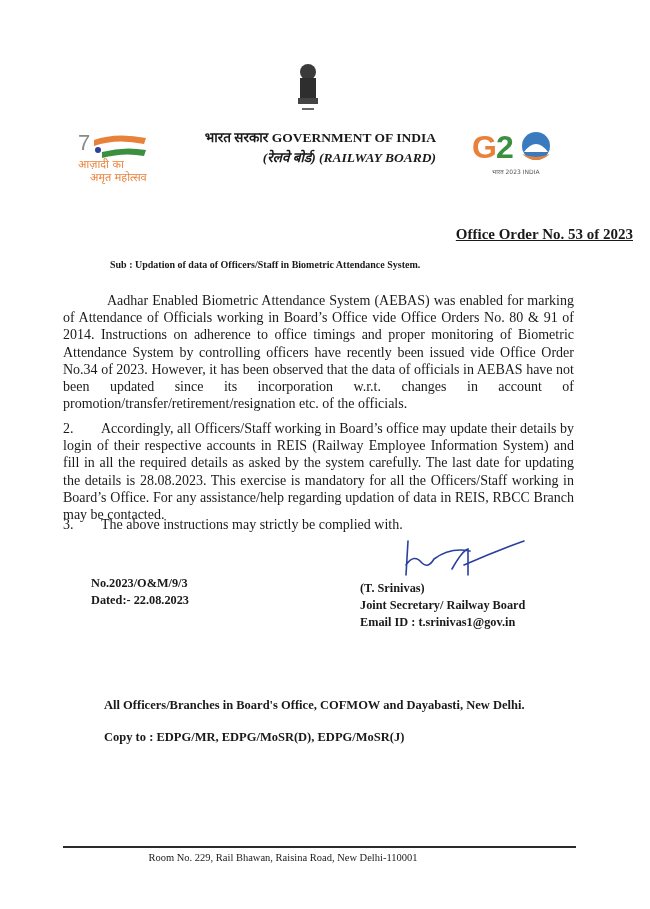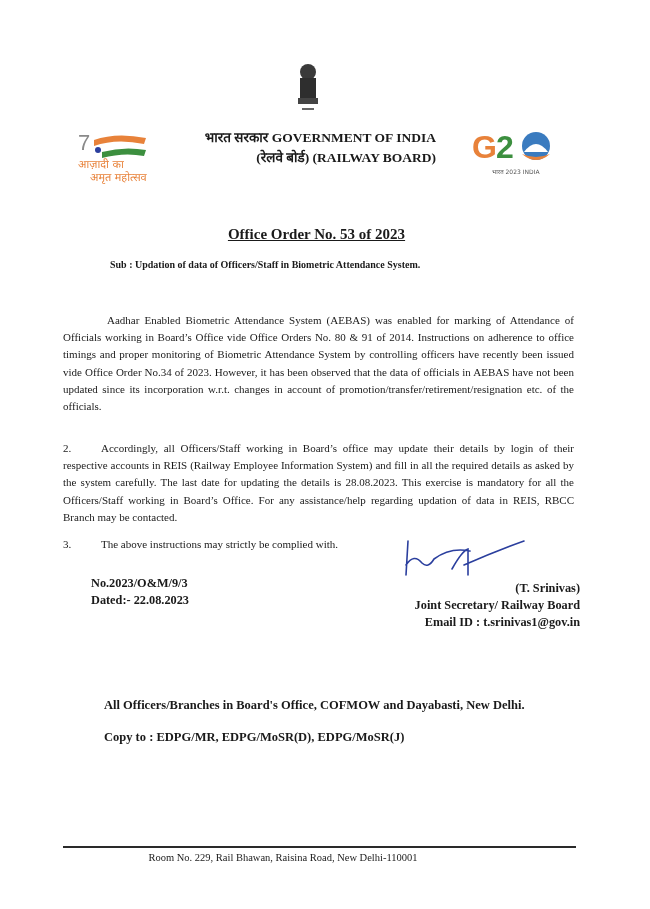--- a/index.html
+++ b/index.html
@@ -4,31 +4,31 @@
 <style>
   html, body { margin: 0; padding: 0; background: #ffffff; }
   body { width: 650px; height: 909px; position: relative; overflow: hidden;
          font-family: "Liberation Serif", "DejaVu Serif", serif; color: #1a1a1a; }
   .abs { position: absolute; }
   .emblem { left: 294px; top: 62px; width: 28px; height: 52px; }
   .logo-azadi { left: 76px; top: 128px; width: 84px; height: 56px; }
   .logo-g20 { left: 470px; top: 122px; width: 90px; height: 62px; }
   .header-text { left: 196px; top: 128px; width: 240px; font-weight: bold; font-size: 13.5px; line-height: 20px; }
   .header-text div { white-space: nowrap; text-align: right; }
-  .header-text .l3 { padding-left: 50px; }
-  .title { left: 0; width: 633px; top: 226px; text-align: center; font-weight: bold; font-size: 15px; text-decoration: underline; }
+  .header-text .l3 { padding-left: 50px; font-style: italic; }
+  .title { left: 0; width: 633px; top: 226px; text-align: right; font-weight: bold; font-size: 15px; text-decoration: underline; }
   .subject { left: 110px; top: 259px; font-weight: bold; font-size: 10px; white-space: nowrap; }
-  .para { left: 63px; width: 511px; font-size: 11px; line-height: 17.2px; text-align: justify; margin-top: 20px; }
+  .para { left: 63px; width: 511px; font-size: 14px; line-height: 17.2px; text-align: justify; }
   .p1 { top: 292px; text-indent: 44px; }
   .p2 { top: 420px; }
   .p3 { top: 516px; }
   .num { display: inline-block; width: 38px; }
   .ref { left: 63px; top: 575px; font-weight: bold; font-size: 12.3px; line-height: 17px; margin-left: 28px; }
   .sig { left: 400px; top: 535px; width: 130px; height: 42px; }
-  .signer { left: 360px; top: 580px; width: 220px; font-weight: bold; font-size: 12.3px; line-height: 17px; text-align: right; }
+  .signer { left: 360px; top: 580px; width: 220px; font-weight: bold; font-size: 12.3px; line-height: 17px; text-align: left; }
   .dist { left: 104px; top: 698px; font-weight: bold; font-size: 12.5px; white-space: nowrap; }
   .copy { left: 104px; top: 730px; font-weight: bold; font-size: 12.5px; white-space: nowrap; }
   .rule { left: 63px; top: 846px; width: 513px; height: 2px; background: #2a2a2a; }
   .footer { left: 0; width: 566px; top: 852px; text-align: center; font-size: 10.5px; }
 </style>
 </head>
 <body>
 
 <div class="abs emblem">
   <svg width="28" height="52" viewBox="0 0 28 52">

